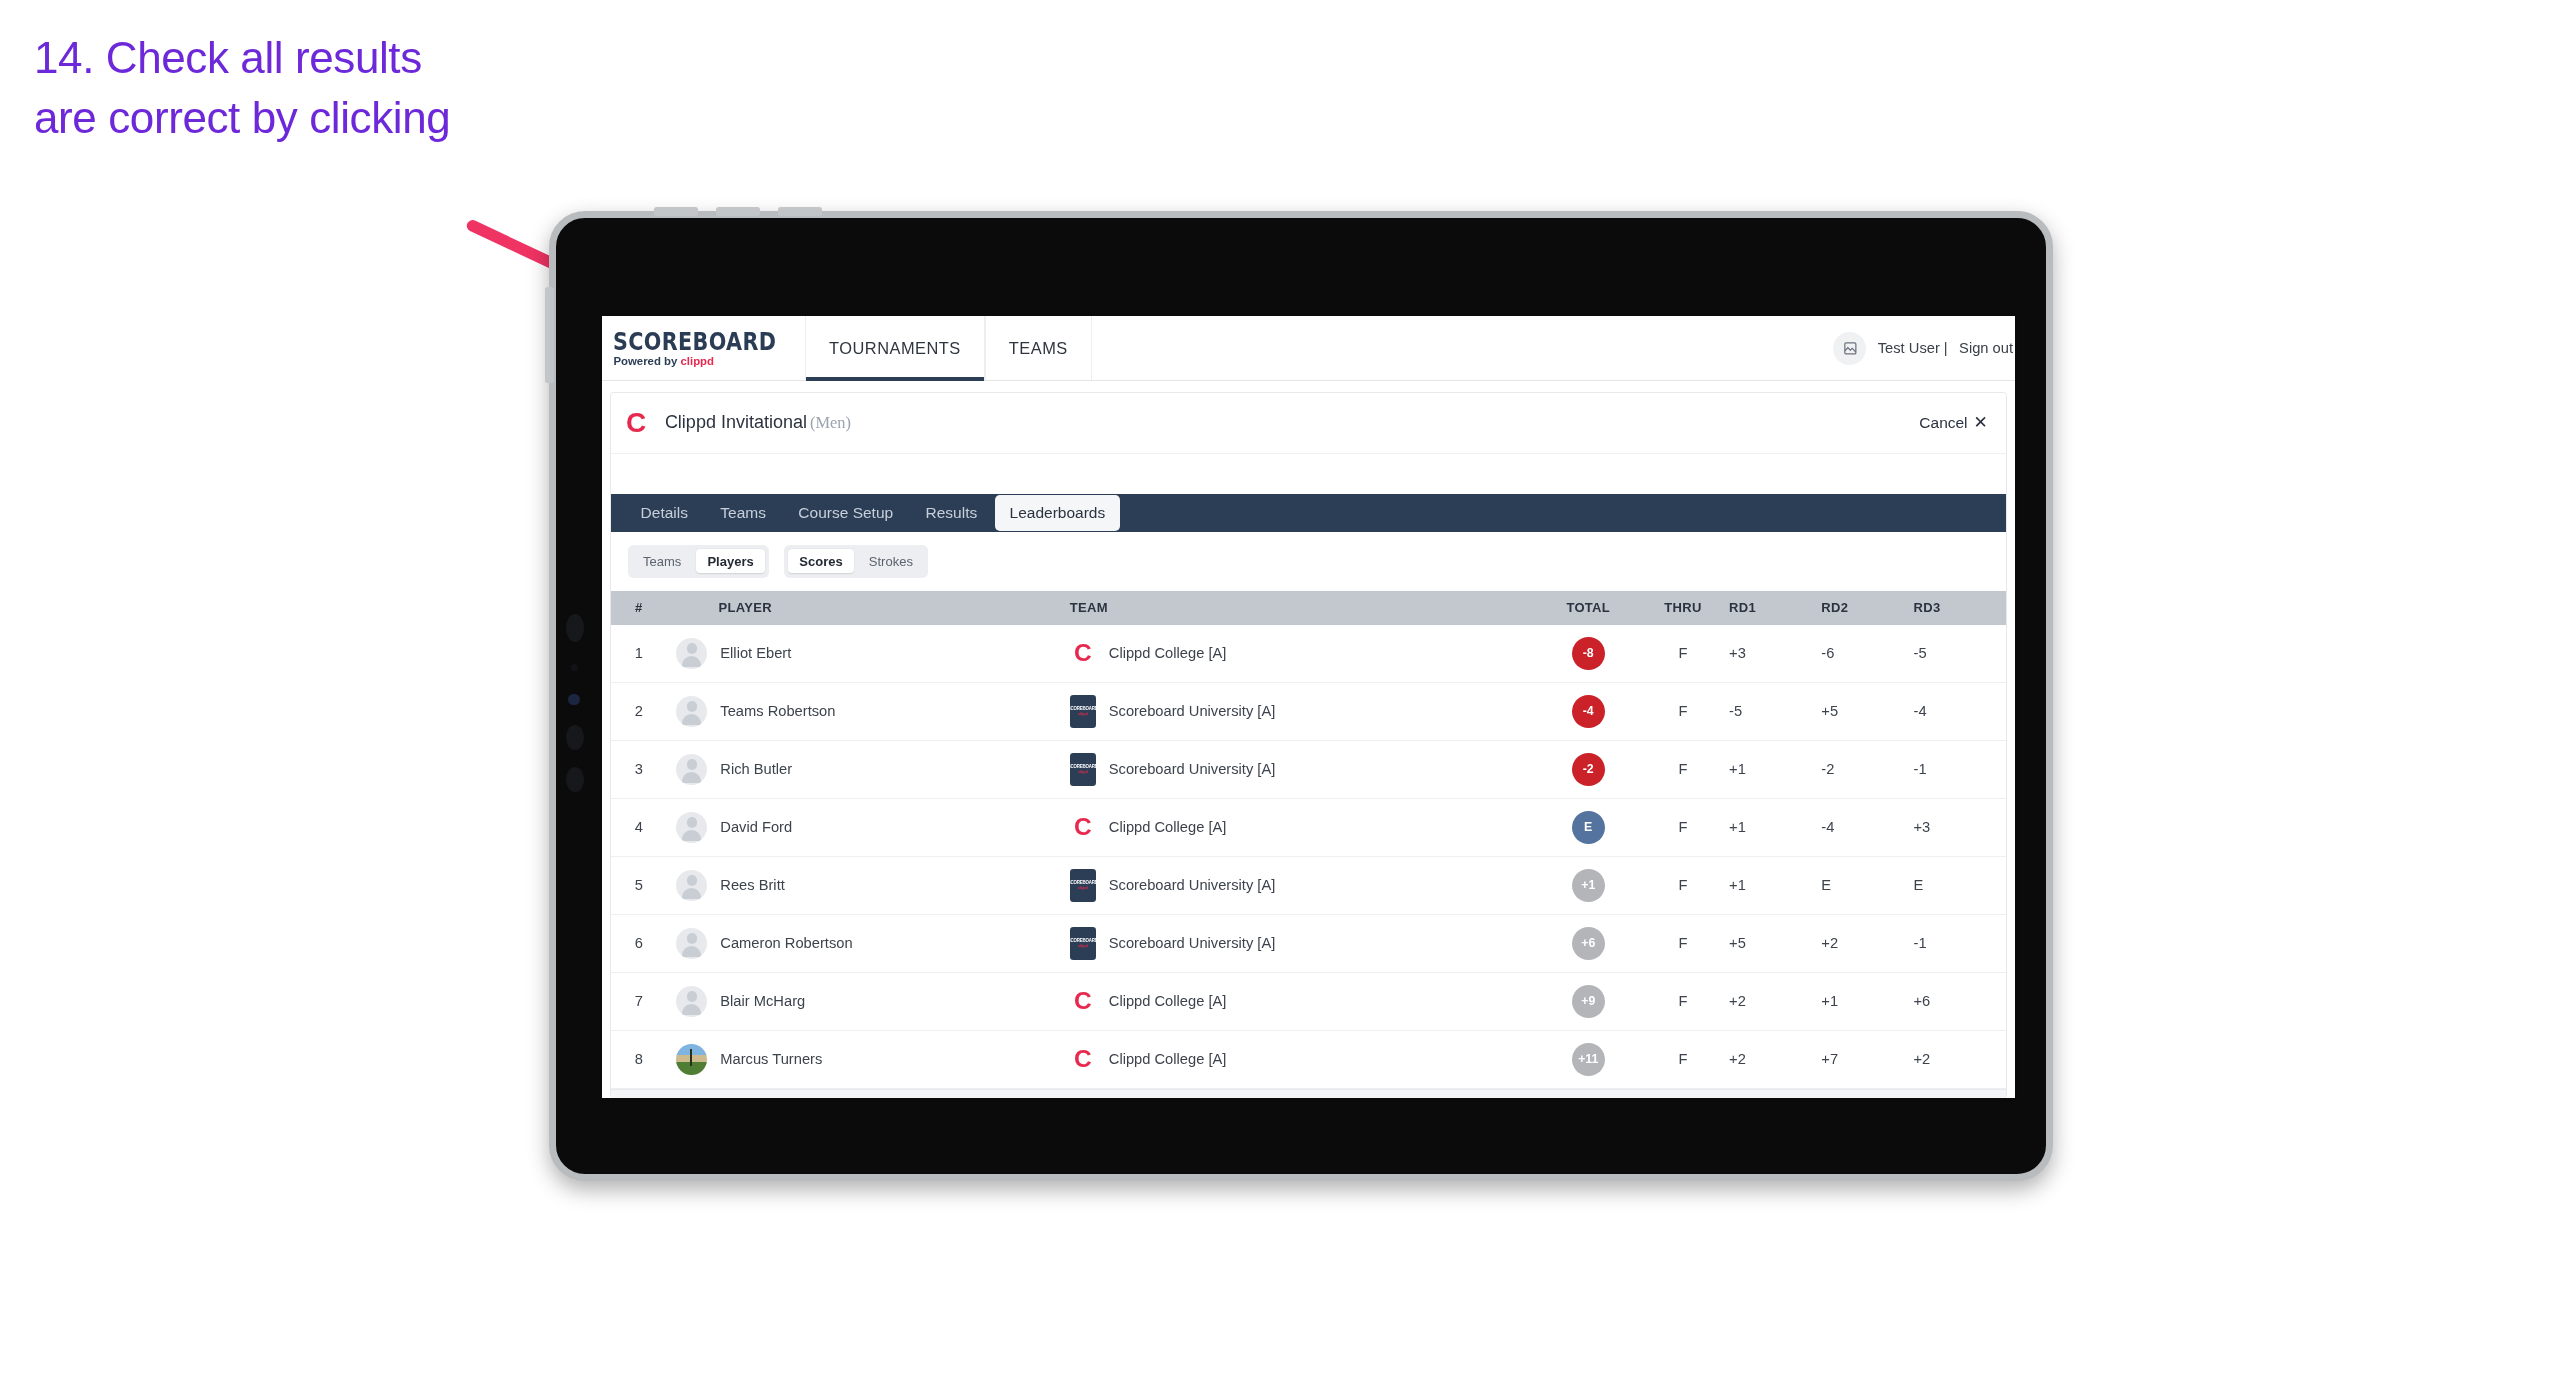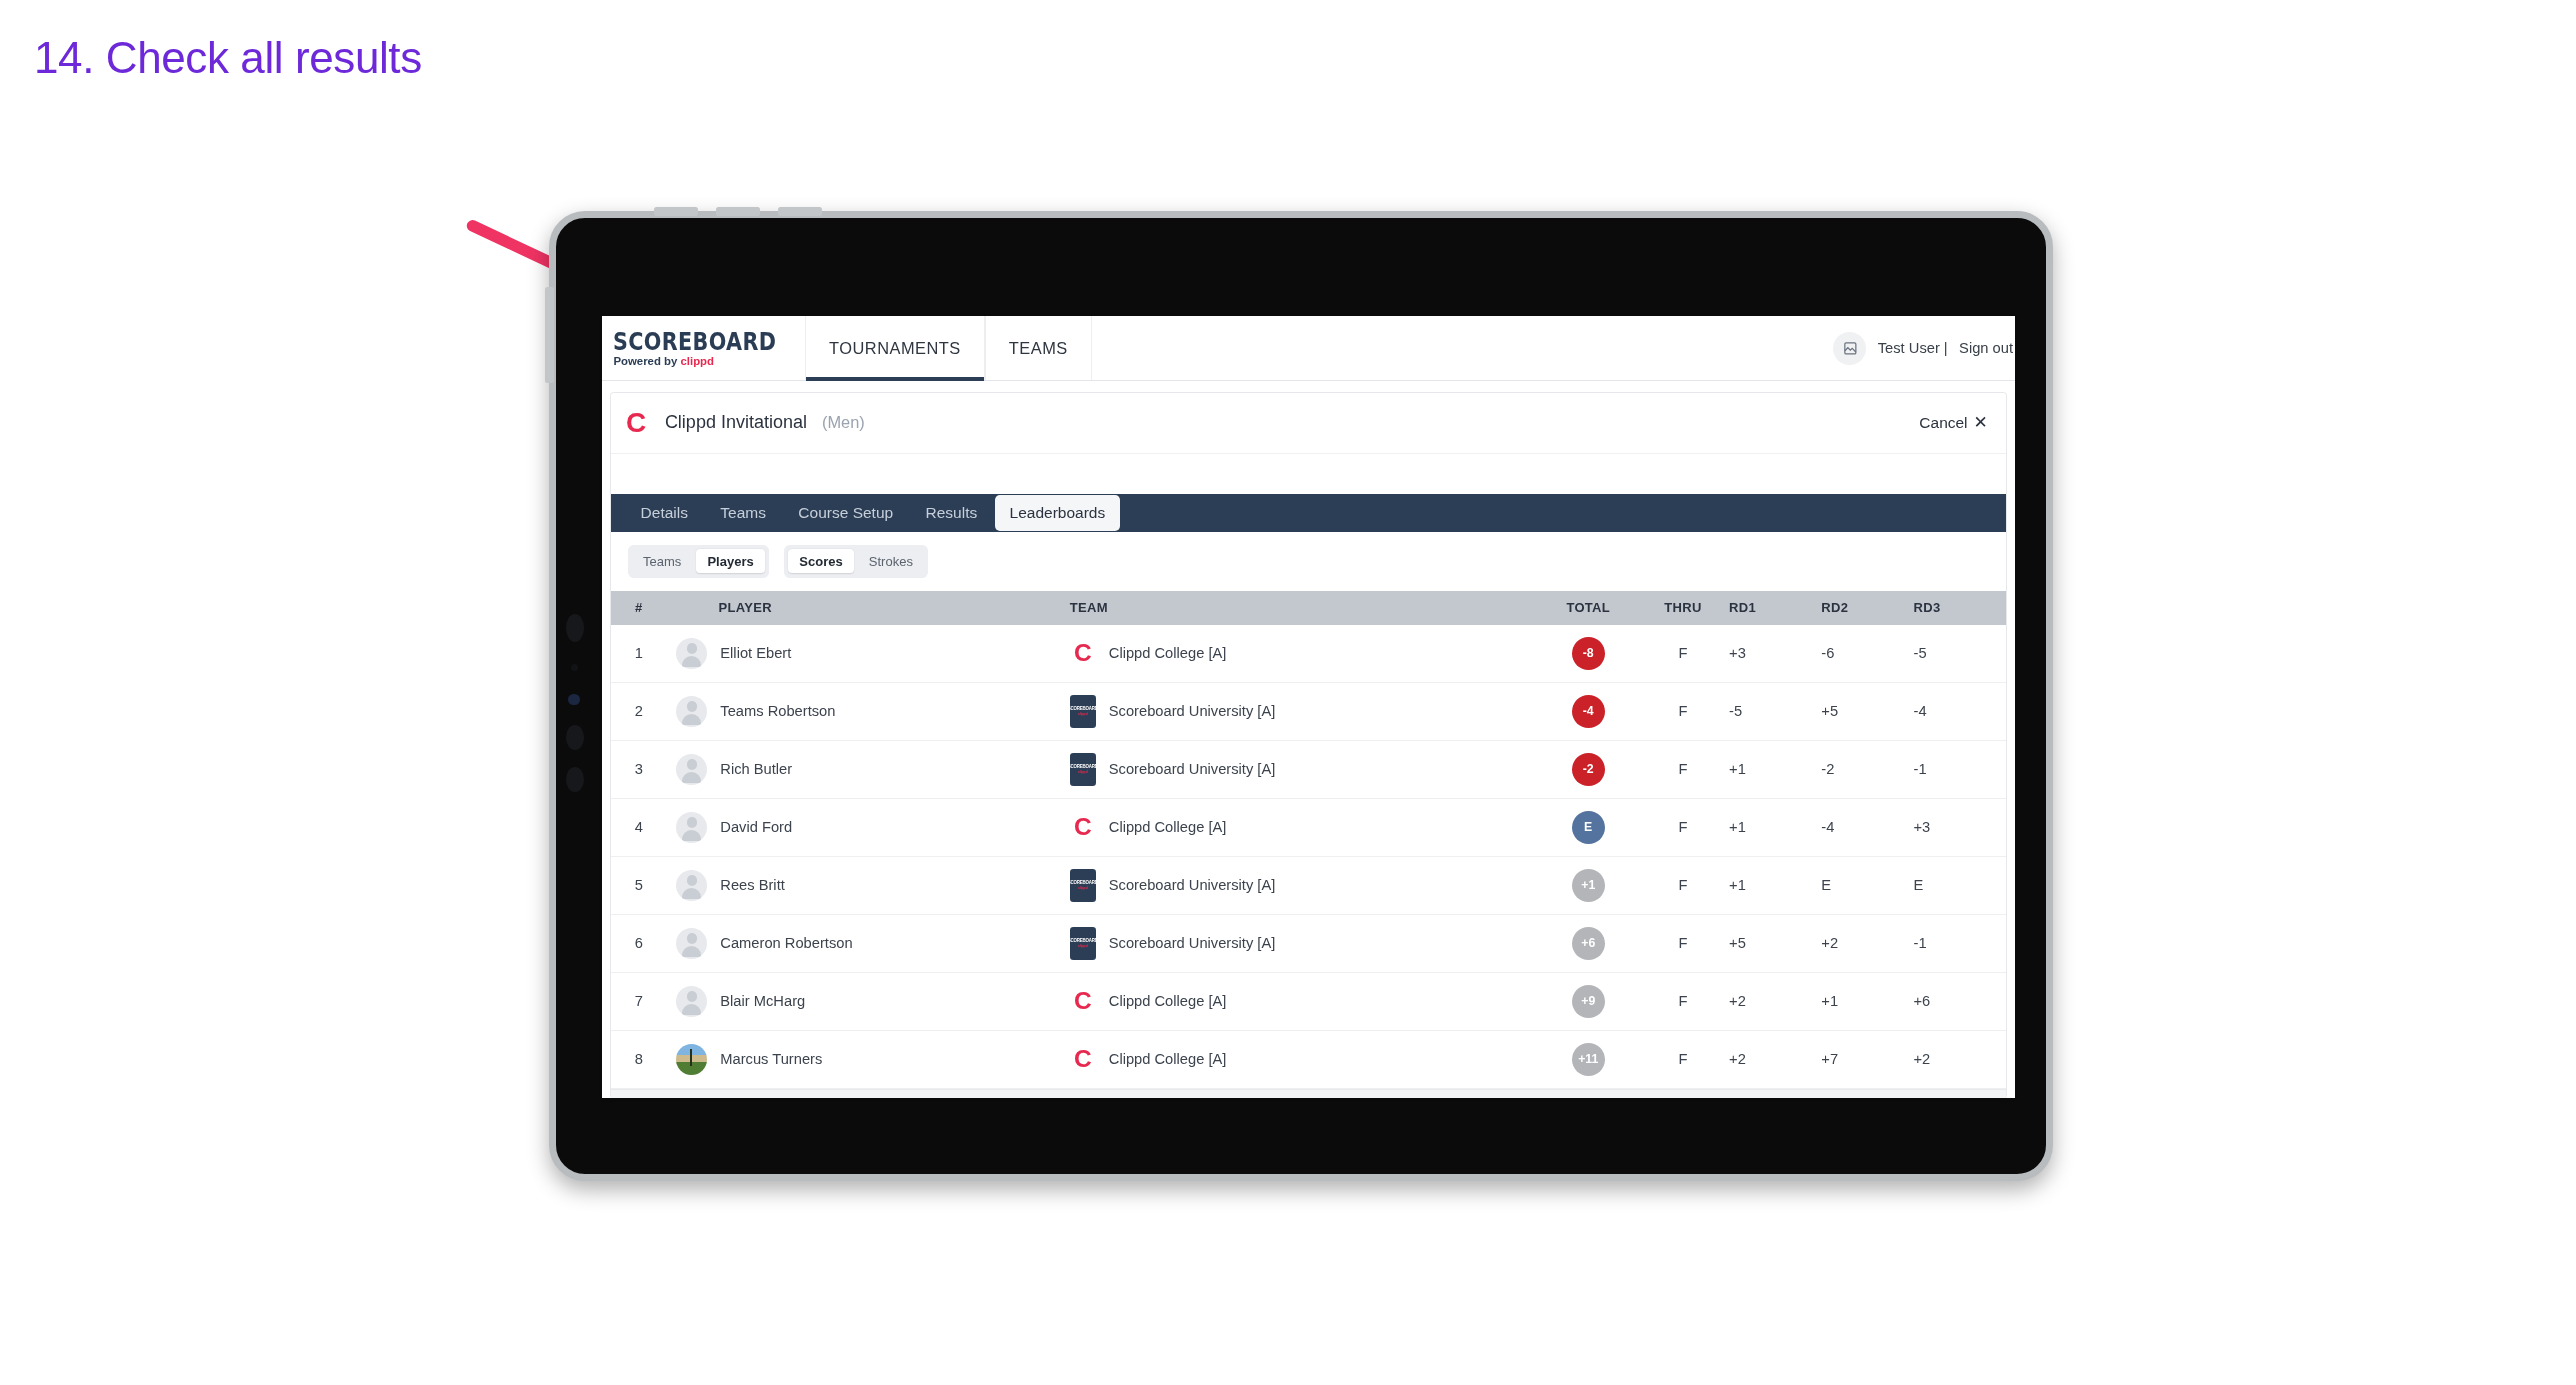--- a/index.html
+++ b/index.html
@@ -92,21 +92,21 @@
   #tcard { margin: 10.6px 8.2px 0 8.2px; background:#fff; border:0.8px solid #e6e8eb; border-radius:3.3px; }
   #tcard-head {
     height: 60px; display:flex; align-items:center; padding: 0 18px 0 14.7px;
     border-bottom: 0.8px solid #eef0f2;
   }
   #tcard-logo {
     font-family: "Liberation Sans Narrow","Liberation Sans", sans-serif;
     font-weight:700; font-size: 28px; color:#e8294f; width: 33px; line-height:1;
   }
   #tcard-title { font-size: 18px; color:#2c3340; margin-left: 6px; }
-  #tcard-gender { font-size: 16.4px; color:#9aa3b0; margin-left: 15px; }
+  #tcard-gender { font-size: 16.4px; color:#9aa3b0; margin-left: 3px; font-family: Liberation Serif, serif; }
   #tcard-head .spacer { flex:1 1 auto; }
   #cancel-btn { display:flex; align-items:center; gap:6px; font-size:15.5px; color:#2c3340; cursor:pointer;}
   #cancel-btn .xglyph { font-size: 17px; line-height:1; }
 
   
   #tabs { background:#2c3e55; height: 38px; display:flex; align-items:center; padding-left: 14.7px; gap: 3px; margin-top: 40px; }
   .tab {
     font-size: 15.5px; color:#c7cfda; padding: 0 14.7px; height: 36px;
     display:flex; align-items:center; border-radius:4.9px; cursor:pointer;
   }
@@ -173,20 +173,21 @@
 
   #scroll-strip { height: 8.2px; background:#f3f4f6; border-top:0.8px solid #e7e9ec; }
 </style>
 </head>
 <body>
 
 <div id="stage">
 
   <div id="annotation">
     <span class="ln">14. Check all results</span>
+    <span class="ln">are correct by clicking</span>
   </div>
 
   <svg id="arrow-svg" viewBox="0 0 3151 1695">
     <line x1="578" y1="276" x2="1150" y2="545" stroke="#ef3363" stroke-width="14" stroke-linecap="round"></line>
     <polygon points="1196,578 1103,543 1150,503" fill="#ef3363"></polygon>
   </svg>
 
   <div id="tablet">
     <div class="tbtn" id="btn-top-1"></div>
     <div class="tbtn" id="btn-top-2"></div>

